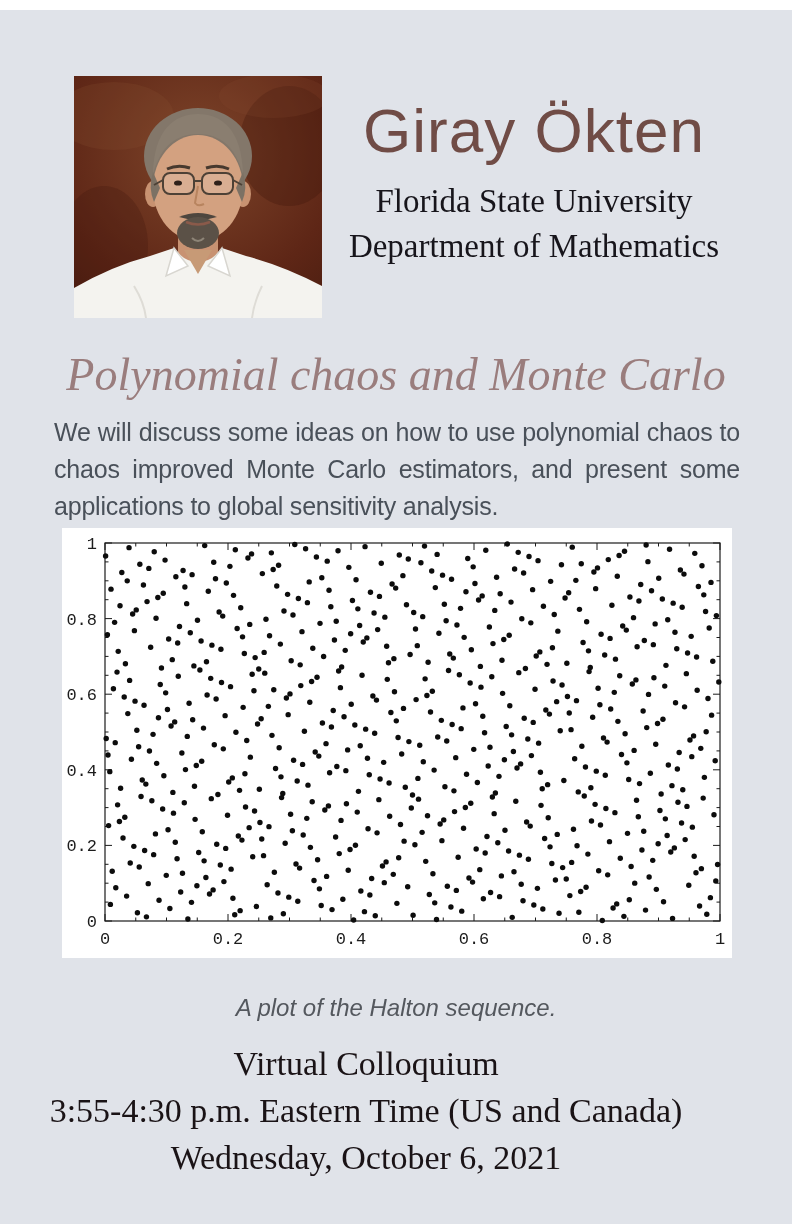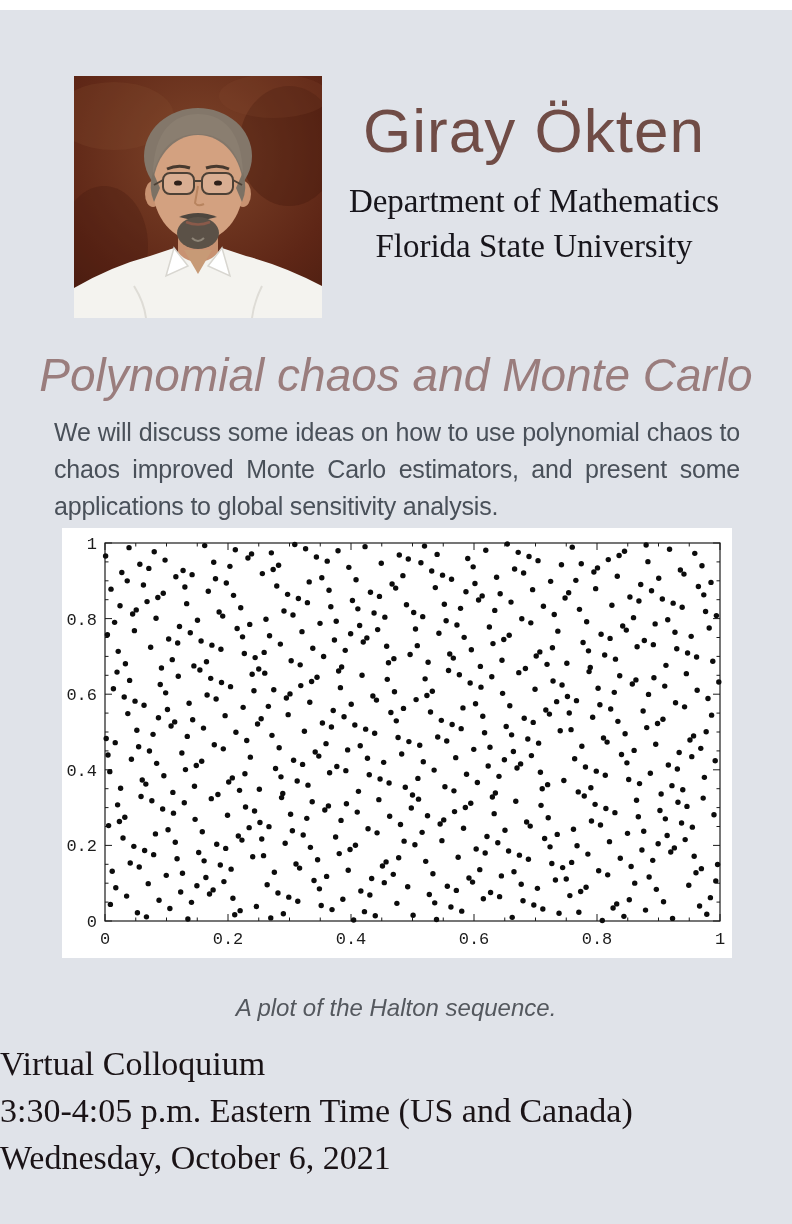--- a/index.html
+++ b/index.html
@@ -8,36 +8,36 @@
 
   .photo { position:absolute; left:74px; top:66px; width:248px; height:242px; }
 
   .header-text { position:absolute; left:322px; top:88px; width:424px; text-align:center; }
   .speaker-name { font-family:"Liberation Sans", sans-serif; font-weight:300; font-size:62px;
                   letter-spacing:1px; color:#704c46; line-height:1.05; }
   .affiliation { font-family:"Liberation Serif", serif; font-size:33px; color:#17151b;
                  line-height:45px; margin-top:16px; }
 
   .talk-title { position:absolute; left:0; top:338px; width:792px; text-align:center;
-                font-family:Liberation Sans, sans-serif; font-style:italic; font-size:46px;
+                font-family:Liberation Serif, serif; font-style:italic; font-size:46px;
                 color:#9a7d7d; }
 
   .abstract { position:absolute; left:54px; top:404px; width:686px;
               font-size:25px; letter-spacing:-0.2px; line-height:37px; color:#495059;
               text-align:justify; }
 
   .plot-box { position:absolute; left:62px; top:518px; width:670px; height:430px;
               background:#ffffff; }
   .plot-box svg { display:block; }
   .tick-label { font-family:"Liberation Mono", monospace; font-size:17px; fill:#1c1c1c; }
 
   .plot-caption { position:absolute; left:0; top:984px; width:792px; text-align:center;
                   font-style:italic; font-size:24px; color:#54585e; }
 
-  .event-block { position:absolute; left:0; top:1030px; width:732px; 
+  .event-block { position:absolute; left:0; top:1030px; width:732px; text-align:center;
                  font-family:"Liberation Serif", serif; font-size:34px; color:#1a1316;
                  line-height:47px; }
 </style>
 </head>
 <body>
 
 <div class="poster">
 
   <div class="photo">
     <svg width="248" height="242" viewBox="0 0 248 242">
@@ -94,22 +94,22 @@
       <path d="M100,172 L92,200 L114,190 Z" fill="#ffffff" stroke="#d8d6d0" stroke-width="1.5"></path>
       <path d="M148,172 L156,200 L134,190 Z" fill="#ffffff" stroke="#d8d6d0" stroke-width="1.5"></path>
       <path d="M60,210 Q70,226 72,242" stroke="#dedcd6" stroke-width="2" fill="none"></path>
       <path d="M188,210 Q180,226 178,242" stroke="#dedcd6" stroke-width="2" fill="none"></path>
     </svg>
   </div>
 
   <div class="header-text">
     <div class="speaker-name">Giray Ökten</div>
     <div class="affiliation">
+      <div>Florida State University</div>
       <div>Department of Mathematics</div>
-      <div>Florida State University</div>
     </div>
   </div>
 
   <div class="talk-title">Polynomial chaos and Monte Carlo</div>
 
   <div class="abstract">We will discuss some ideas on how to use polynomial chaos to chaos improved Monte Carlo estimators, and present some applications to global sensitivity analysis.</div>
 
   <div class="plot-box">
     <svg id="plot-svg" width="670" height="430" viewBox="0 0 670 430">
         <rect x="43" y="15" width="615" height="378" fill="none" stroke="#1b1b1b" stroke-width="1.2"></rect>
@@ -911,17 +911,17 @@
           <circle cx="574.5185546875" cy="272.18518518518516" r="2.7" fill="#0c0c0c"></circle>
           <circle cx="190.1435546875" cy="146.1851851851852" r="2.7" fill="#0c0c0c"></circle>
         </g>
       </svg>
   </div>
 
   <div class="plot-caption">A plot of the Halton sequence.</div>
 
   <div class="event-block">
     <div>Virtual Colloquium</div>
-    <div>3:30-4:05 p.m. Eastern Time (US and Canada)</div>
+    <div>3:55-4:30 p.m. Eastern Time (US and Canada)</div>
     <div>Wednesday, October 6, 2021</div>
   </div>
 
 </div>
 
 </body></html>

